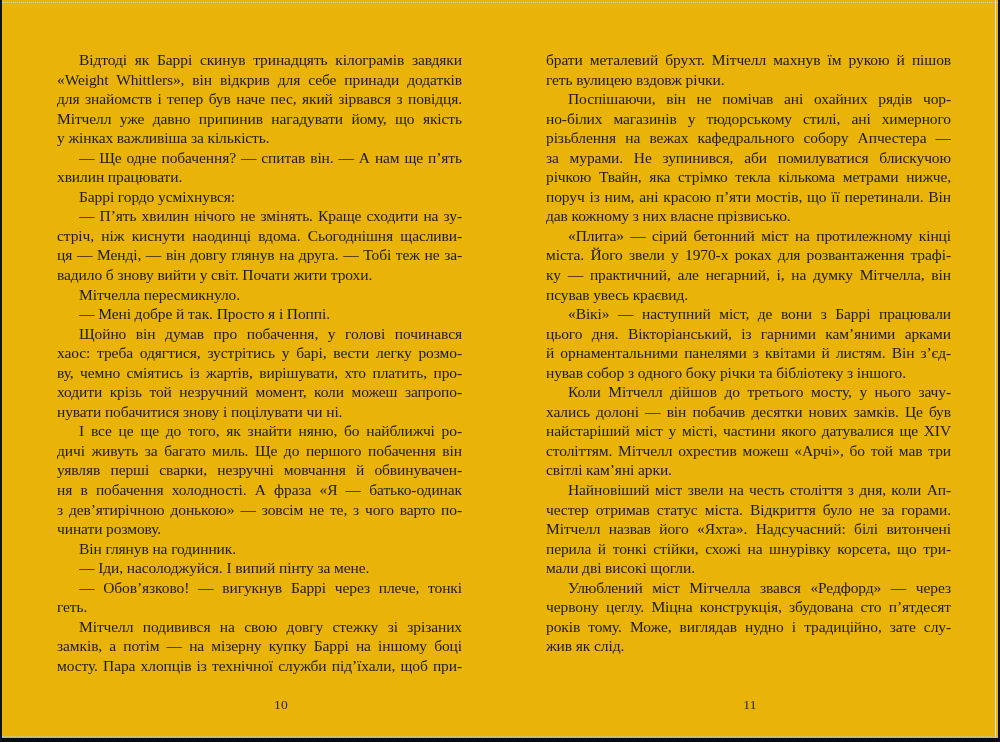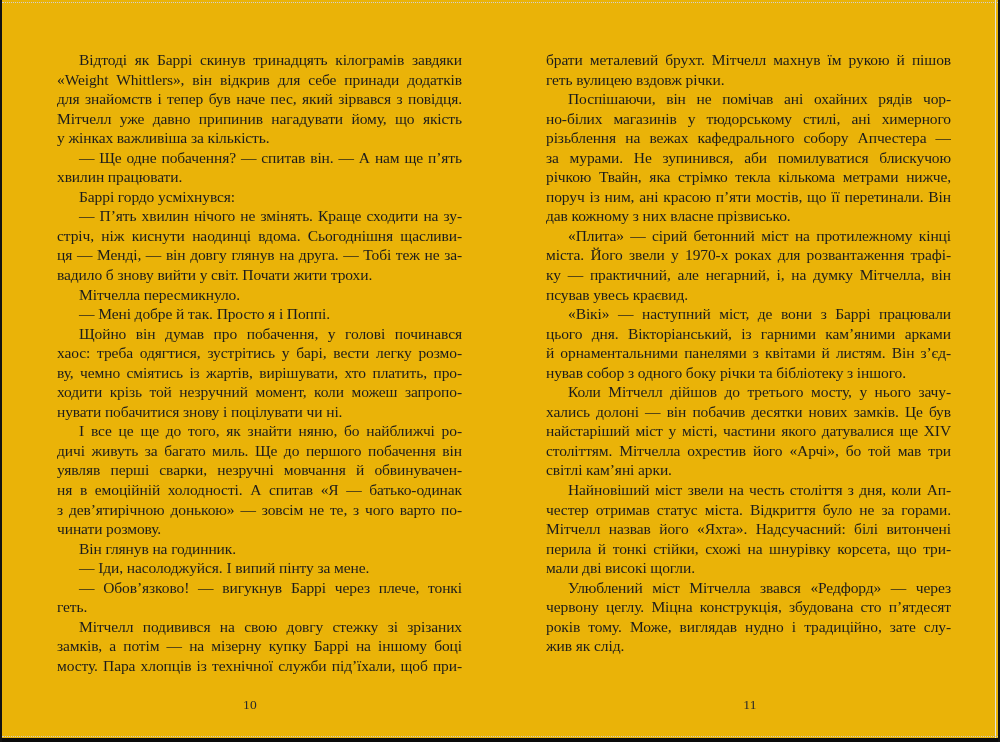--- a/index.html
+++ b/index.html
@@ -26,21 +26,21 @@
 
   .para { margin:0; }
   .para.indent .line:first-child { text-indent:22px; }
   .line { height:19.55px; overflow:hidden; }
   .line.jl { text-align:justify; text-align-last:justify; }
 
   .pagenum {
     position:absolute; top:697px; width:500px; text-align:center;
     font-size:13.5px; color:#2a2a2a; letter-spacing:0.3px;
   }
-  .pagenum.left  { left:0; }
+  .pagenum.left  { left:0;padding-left:31px; }
   .pagenum.right { left:500px; }
 </style>
 </head>
 <body>
 
 <div class="screen">
   <div class="hairline-top"></div>
   <div class="hairline-right"></div>
 
   <div class="page left">
@@ -74,21 +74,21 @@
         <div class="line jl">Щойно він думав про побачення, у голові починався</div>
         <div class="line jl">хаос: треба одягтися, зустрітись у барі, вести легку розмо-</div>
         <div class="line jl">ву, чемно сміятись із жартів, вирішувати, хто платить, про-</div>
         <div class="line jl">ходити крізь той незручний момент, коли можеш запропо-</div>
         <div class="line">нувати побачитися знову і поцілувати чи ні.</div>
       </div>
       <div class="para indent">
         <div class="line jl">І все це ще до того, як знайти няню, бо найближчі ро-</div>
         <div class="line jl">дичі живуть за багато миль. Ще до першого побачення він</div>
         <div class="line jl">уявляв перші сварки, незручні мовчання й обвинувачен-</div>
-        <div class="line jl">ня в емоційній холодності. А спитав «Я — батько-одинак</div>
+        <div class="line jl">ня в побачення холодності. А фраза «Я — батько-одинак</div>
         <div class="line jl">з дев’ятирічною донькою» — зовсім не те, з чого варто по-</div>
         <div class="line">чинати розмову.</div>
       </div>
       <div class="para indent">
         <div class="line">Він глянув на годинник.</div>
       </div>
       <div class="para indent">
         <div class="line">— Іди, насолоджуйся. І випий пінту за мене.</div>
       </div>
       <div class="para indent">
@@ -124,21 +124,21 @@
       <div class="para indent">
         <div class="line jl">«Вікі» — наступний міст, де вони з Баррі працювали</div>
         <div class="line jl">цього дня. Вікторіанський, із гарними кам’яними арками</div>
         <div class="line jl">й орнаментальними панелями з квітами й листям. Він з’єд-</div>
         <div class="line">нував собор з одного боку річки та бібліотеку з іншого.</div>
       </div>
       <div class="para indent">
         <div class="line jl">Коли Мітчелл дійшов до третього мосту, у нього зачу-</div>
         <div class="line jl">хались долоні — він побачив десятки нових замків. Це був</div>
         <div class="line jl">найстаріший міст у місті, частини якого датувалися ще XIV</div>
-        <div class="line jl">століттям. Мітчелла охрестив його «Арчі», бо той мав три</div>
+        <div class="line jl">століттям. Мітчелл охрестив можеш «Арчі», бо той мав три</div>
         <div class="line">світлі кам’яні арки.</div>
       </div>
       <div class="para indent">
         <div class="line jl">Найновіший міст звели на честь століття з дня, коли Ап-</div>
         <div class="line jl">честер отримав статус міста. Відкриття було не за горами.</div>
         <div class="line jl">Мітчелл назвав його «Яхта». Надсучасний: білі витончені</div>
         <div class="line jl">перила й тонкі стійки, схожі на шнурівку корсета, що три-</div>
         <div class="line">мали дві високі щогли.</div>
       </div>
       <div class="para indent">

